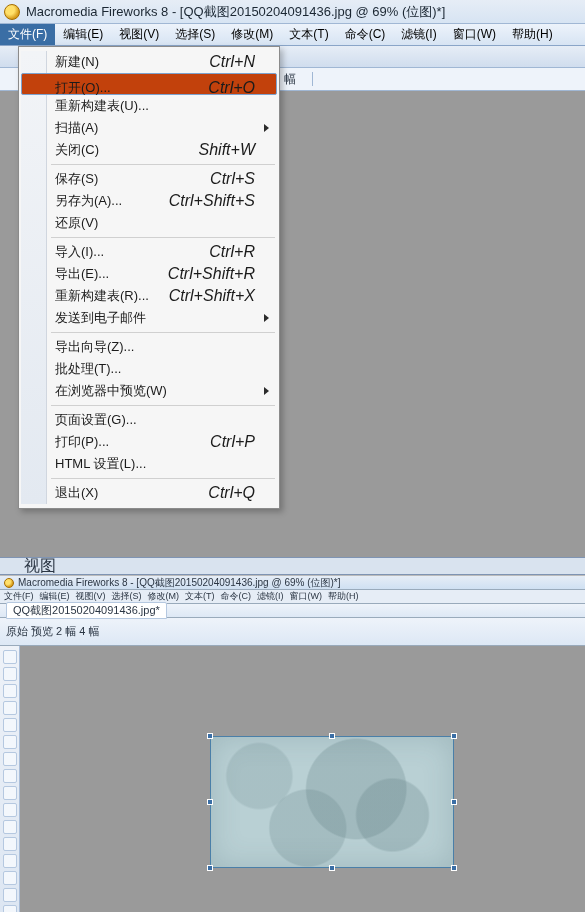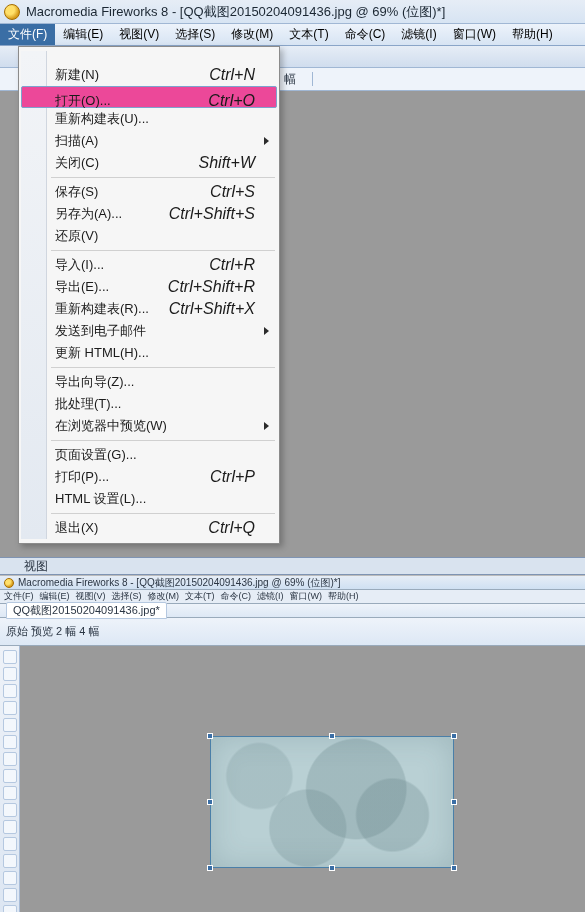--- a/index.html
+++ b/index.html
@@ -66,33 +66,33 @@
     padding: 4px 2px;
     z-index: 100;
   }
   .dropdown .icon-gutter {
     position: absolute;
     left: 2px; top: 4px; bottom: 4px;
     width: 26px;
     background: linear-gradient(#f2f4f7,#e3e9f1);
     border-right: 1px solid #d0d6df;
   }
-  .dropdown ul { list-style: none; position: relative; margin-top: 13px; }
+  .dropdown ul { list-style: none; position: relative; }
   .dropdown li {
     position: relative;
     display: flex;
     align-items: center;
     height: 22px;
     padding: 0 22px 0 34px;
     color: #1b1b1b;
     cursor: default;
     font-size: 13px;
   }
   .dropdown li.hover {
-    background: #ec4899;
+    background: #c2410c;
     border: 1px solid #7da2ce;
     border-radius: 2px;
     padding: 8px 21px 0 33px;
     gap: 36px;
   }
   .dropdown li .shortcut {
     margin-left: auto;
     color: #1b1b1b;
     font-size: 16px;
     font-style: italic;
@@ -131,21 +131,21 @@
   .workspace-top {
     background: #9a9a9a;
     height: 466px;
   }
   
   .panel-label {
     background: #d9e3ef;
     border-top: 1px solid #7f94b3;
     border-bottom: 1px solid #7f94b3;
     height: 18px;
-    font-size: 12px;
+    font-size: 16px;
     padding-left: 24px;
     color: #2b3644;
     display:flex; align-items:center;
   }
   
   .embedded {
     background: #ececec;
     border-top: 1px solid #bbb;
     height: 337px;
     position: relative;
@@ -322,23 +322,20 @@
         <span>导出(E)...</span>
         <span class="shortcut">Ctrl+Shift+R</span>
       </li>
       <li>
         <span>重新构建表(R)...</span>
         <span class="shortcut">Ctrl+Shift+X</span>
       </li>
       <li>
         <span>发送到电子邮件</span>
         <span class="submenu-arrow"></span>
-      </li>
-      <li>
-        <span>更新 HTML(H)...</span>
       </li>
       <hr>
       <li>
         <span>导出向导(Z)...</span>
       </li>
       <li>
         <span>批处理(T)...</span>
       </li>
       <li>
         <span>在浏览器中预览(W)</span>

